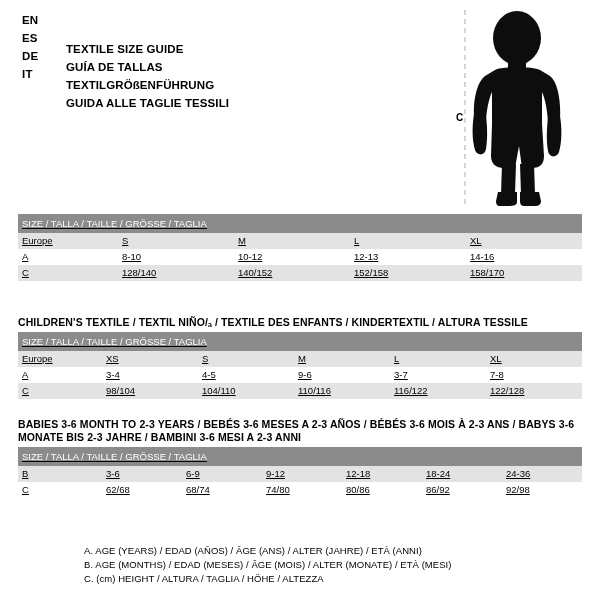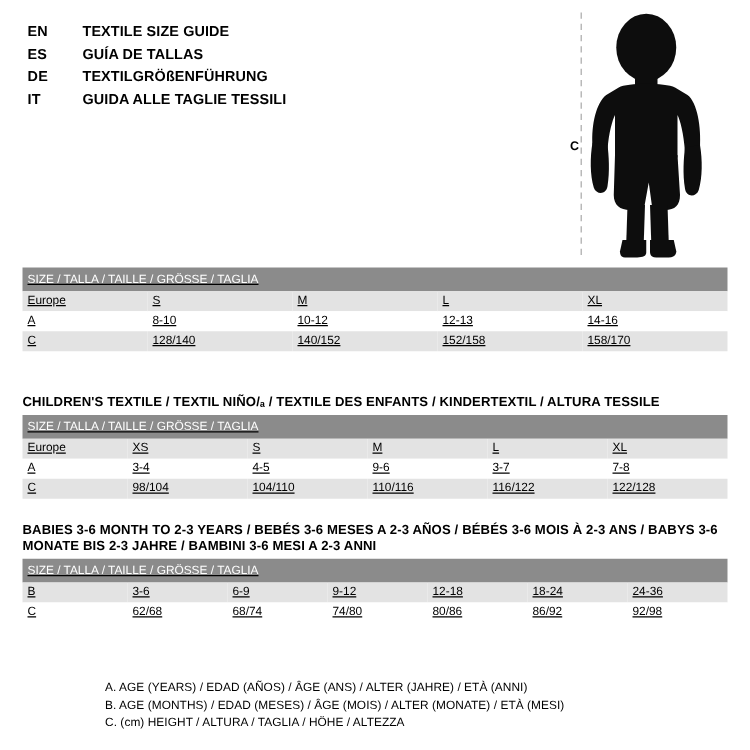--- a/index.html
+++ b/index.html
@@ -26,33 +26,34 @@
 
   
   .lang-block {
     position: absolute;
     left: 22px;
     top: 14px;
     width: 380px;
   }
   .lang-row {
     display: flex;
-    align-items: flex-end;
+    align-items: flex-start;
     height: 18px;
   }
   .lang-code {
     width: 44px;
     font-size: 11.5px;
     font-weight: bold;
     letter-spacing: 0.2px;
   }
   .lang-text {
     font-size: 11.5px;
     font-weight: bold;
     letter-spacing: 0.1px;
+    margin-top: 29px;
   }
 
   
   .figure-area {
     position: absolute;
     left: 440px;
     top: 6px;
     width: 150px;
     height: 200px;
   }

